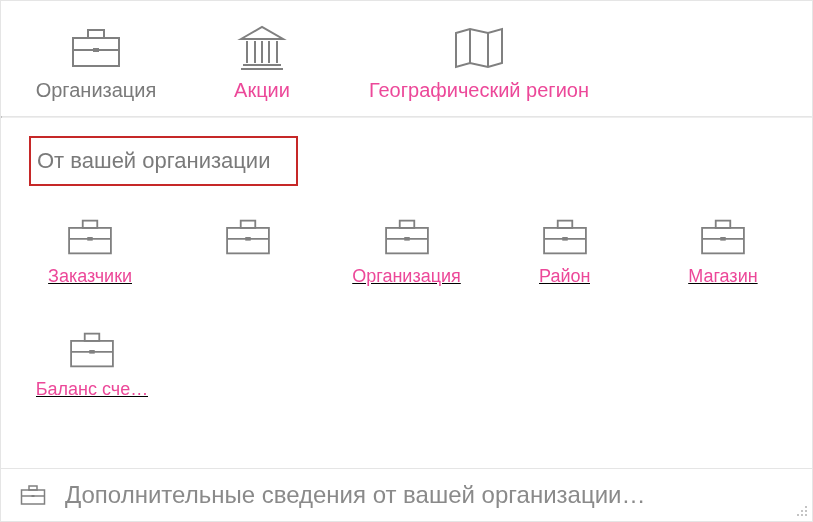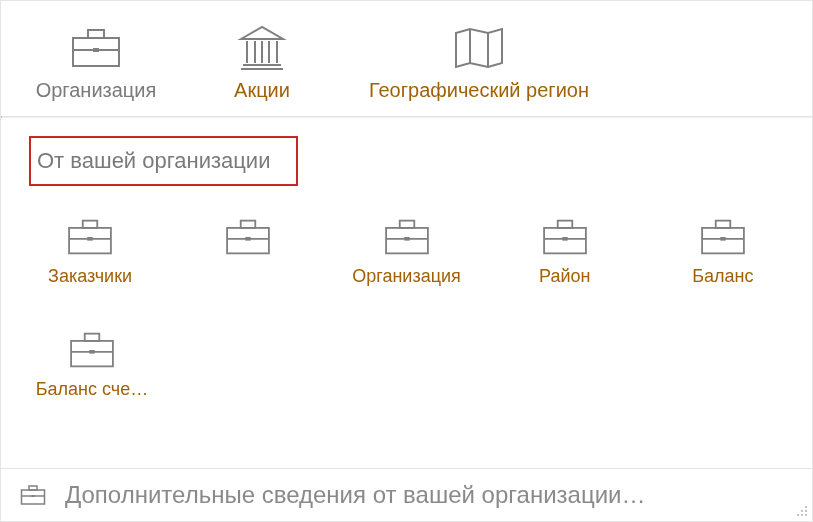--- a/index.html
+++ b/index.html
@@ -2,26 +2,26 @@
 <html><head>
 <meta charset="utf-8">
 <style>
   * { box-sizing: border-box; margin: 0; padding: 0; }
   html, body { width: 813px; height: 522px; font-family: "Segoe UI", Arial, sans-serif; background: #fff; }
   .container { width: 813px; height: 522px; border: 1px solid #e5e5e5; position: relative; display: flex; flex-direction: column; }
   .top-section { padding: 22px 16px 14px 16px; }
   .row { display: flex; gap: 8px; }
   .tile { display: flex; flex-direction: column; align-items: center; justify-content: flex-start; cursor: pointer; width: 158px; }
   .tile .icon-wrap { height: 50px; display:flex; align-items:center; justify-content:center; }
-  .tile .label { color: #a16207; font-size: 20px; text-align: center; margin-top: 6px; white-space: nowrap; overflow: hidden; text-overflow: ellipsis; max-width: 150px; }
+  .tile .label { color: #ec4899; font-size: 20px; text-align: center; margin-top: 6px; white-space: nowrap; overflow: hidden; text-overflow: ellipsis; max-width: 150px; }
   .top-section .top-row .tile:nth-child(1) .label { color: #7a7a7a; }
   .divider { border-top: 1px solid #e5e5e5; margin: 0; }
   .section-header { padding: 18px 28px 20px 28px; }
   .section-header .boxed { display:inline-block; border: 2px solid #c62828; padding: 10px 26px 10px 6px; color:#7a7a7a; font-size:22px; }
-  .mid-section { padding: 8px 16px 24px 16px; }
+  .mid-section { padding: 8px 16px 24px 16px; text-decoration: underline; }
   .mid-row { display:flex; gap: 12px; margin-bottom: 40px; }
   .mid-row .tile { width: 150px; }
   .mid-row .tile .icon-wrap { height: 46px; }
   .mid-row .tile .label { font-size: 18px; }
   .footer { border-top: 1px solid #e5e5e5; padding: 12px 18px; display:flex; align-items:center; gap: 18px; color:#8a8a8a; font-size:24px; margin-top:auto; position:relative;}
   .footer-icon { flex-shrink:0; }
   .resize-grip { position:absolute; right:4px; bottom:4px; width:12px; height:12px; }
   svg { display:block; }
 </style>
 </head>
@@ -127,21 +127,21 @@
 
       <div class="tile">
         <div class="icon-wrap">
           <svg width="50" height="40" viewBox="0 0 54 44" fill="none" stroke="#808080" stroke-width="2">
             <rect x="4" y="12" width="46" height="28"></rect>
               <path d="M4 24 h46"></path>
               <rect x="19" y="4" width="16" height="8"></rect>
               <rect x="24" y="22" width="6" height="4" fill="#808080" stroke="none"></rect>
           </svg>
         </div>
-        <span class="label">Баланс</span>
+        <span class="label">Магазин</span>
       </div>
 
     </div>
 
     <div class="mid-row" style="">
       <div class="tile">
         <div class="icon-wrap">
           <svg width="50" height="40" viewBox="0 0 54 44" fill="none" stroke="#808080" stroke-width="2">
             <rect x="4" y="12" width="46" height="28"></rect>
               <path d="M4 24 h46"></path>

